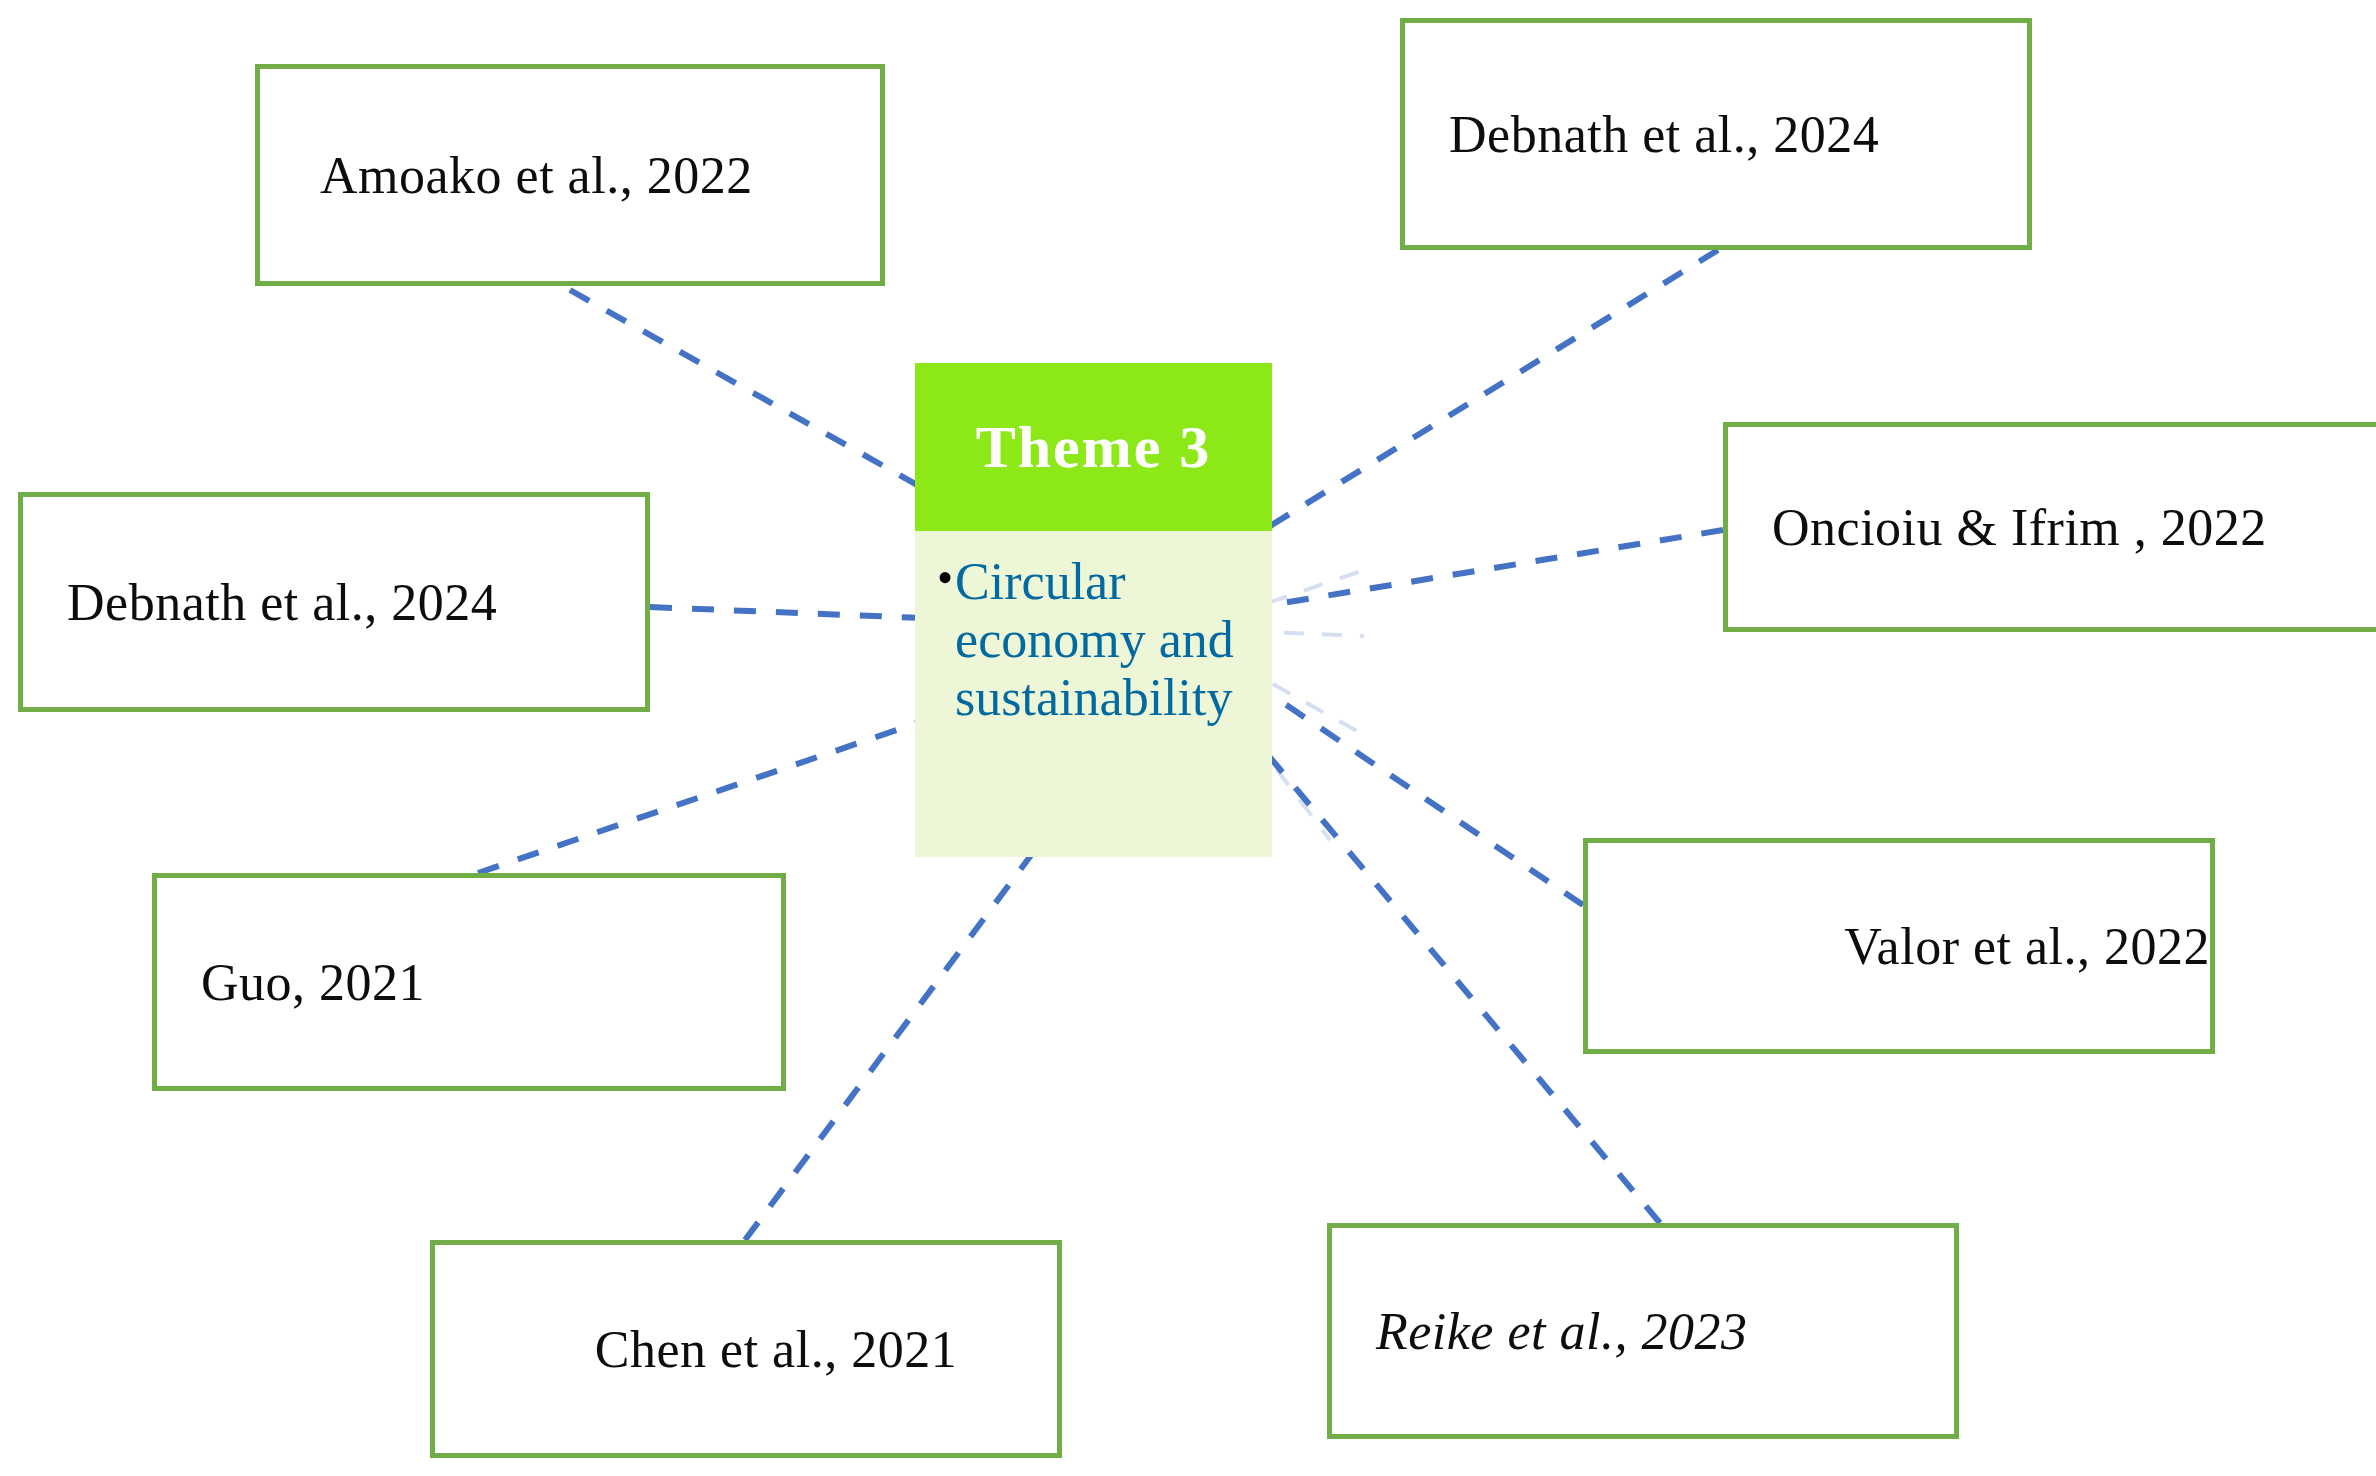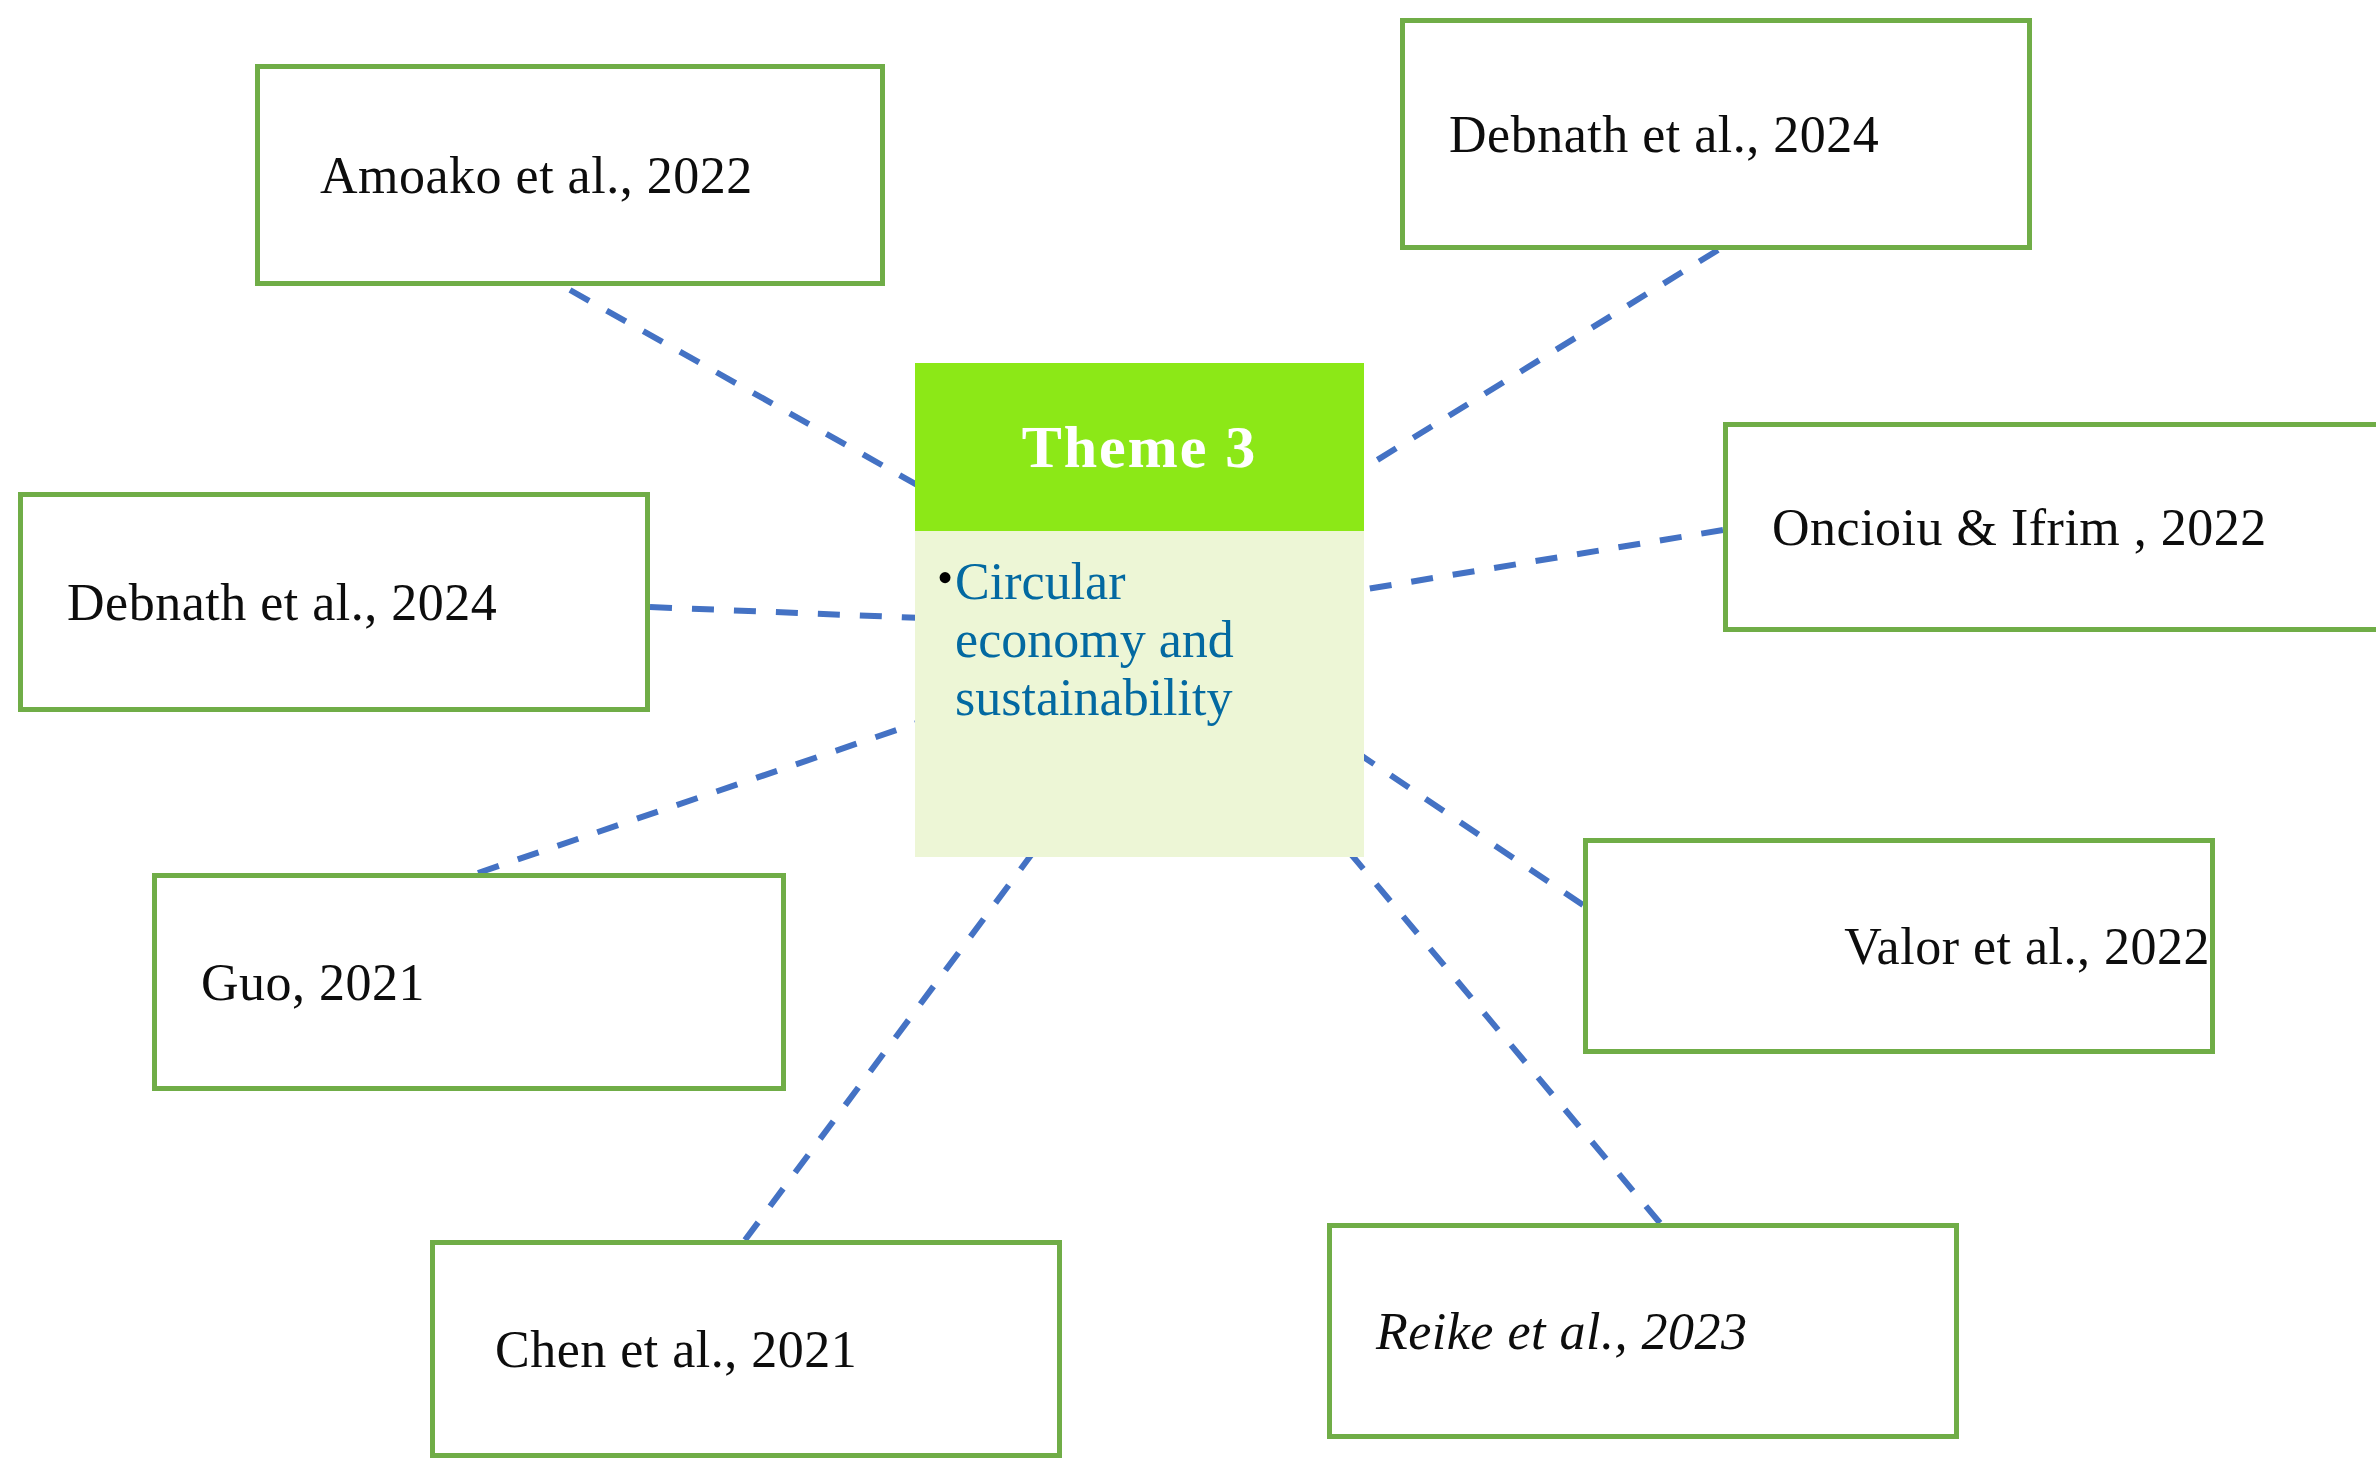--- a/index.html
+++ b/index.html
@@ -41,21 +41,21 @@
     white-space: nowrap;
     padding-left: 44px;
   }
   .ref-label.pad-lg { padding-left: 60px; }
 
   
   #theme-card {
     position: absolute;
     left: 915px;
     top: 363px;
-    width: 449px;
+    width: 357px;
     height: 494px;
     z-index: 6;
     box-sizing: border-box;
   }
   #theme-header {
     height: 168px;
     background: #8CE817;
     display: flex;
     align-items: center;
     justify-content: center;
@@ -147,21 +147,21 @@
   </div>
 
   <div class="ref-box" style="left:152px; top:873px; width:634px; height:218px;">
     <span class="ref-label">Guo, 2021</span>
   </div>
 
   <div class="ref-box" style="left:1583px; top:838px; width:632px; height:216px;justify-content:flex-end;">
     <span class="ref-label">Valor et al., 2022</span>
   </div>
 
-  <div class="ref-box" style="left:430px; top:1240px; width:632px; height:218px;">
+  <div class="ref-box" style="left:430px; top:1240px; width:632px; height:218px;justify-content:center;">
     <span class="ref-label pad-lg">Chen et al., 2021</span>
   </div>
 
   <div class="ref-box" style="left:1327px; top:1223px; width:632px; height:216px;font-style:italic;">
     <span class="ref-label">Reike et al., 2023</span>
   </div>
 
   <div id="theme-card">
     <div id="theme-header">
       <span id="theme-title">Theme 3</span>

